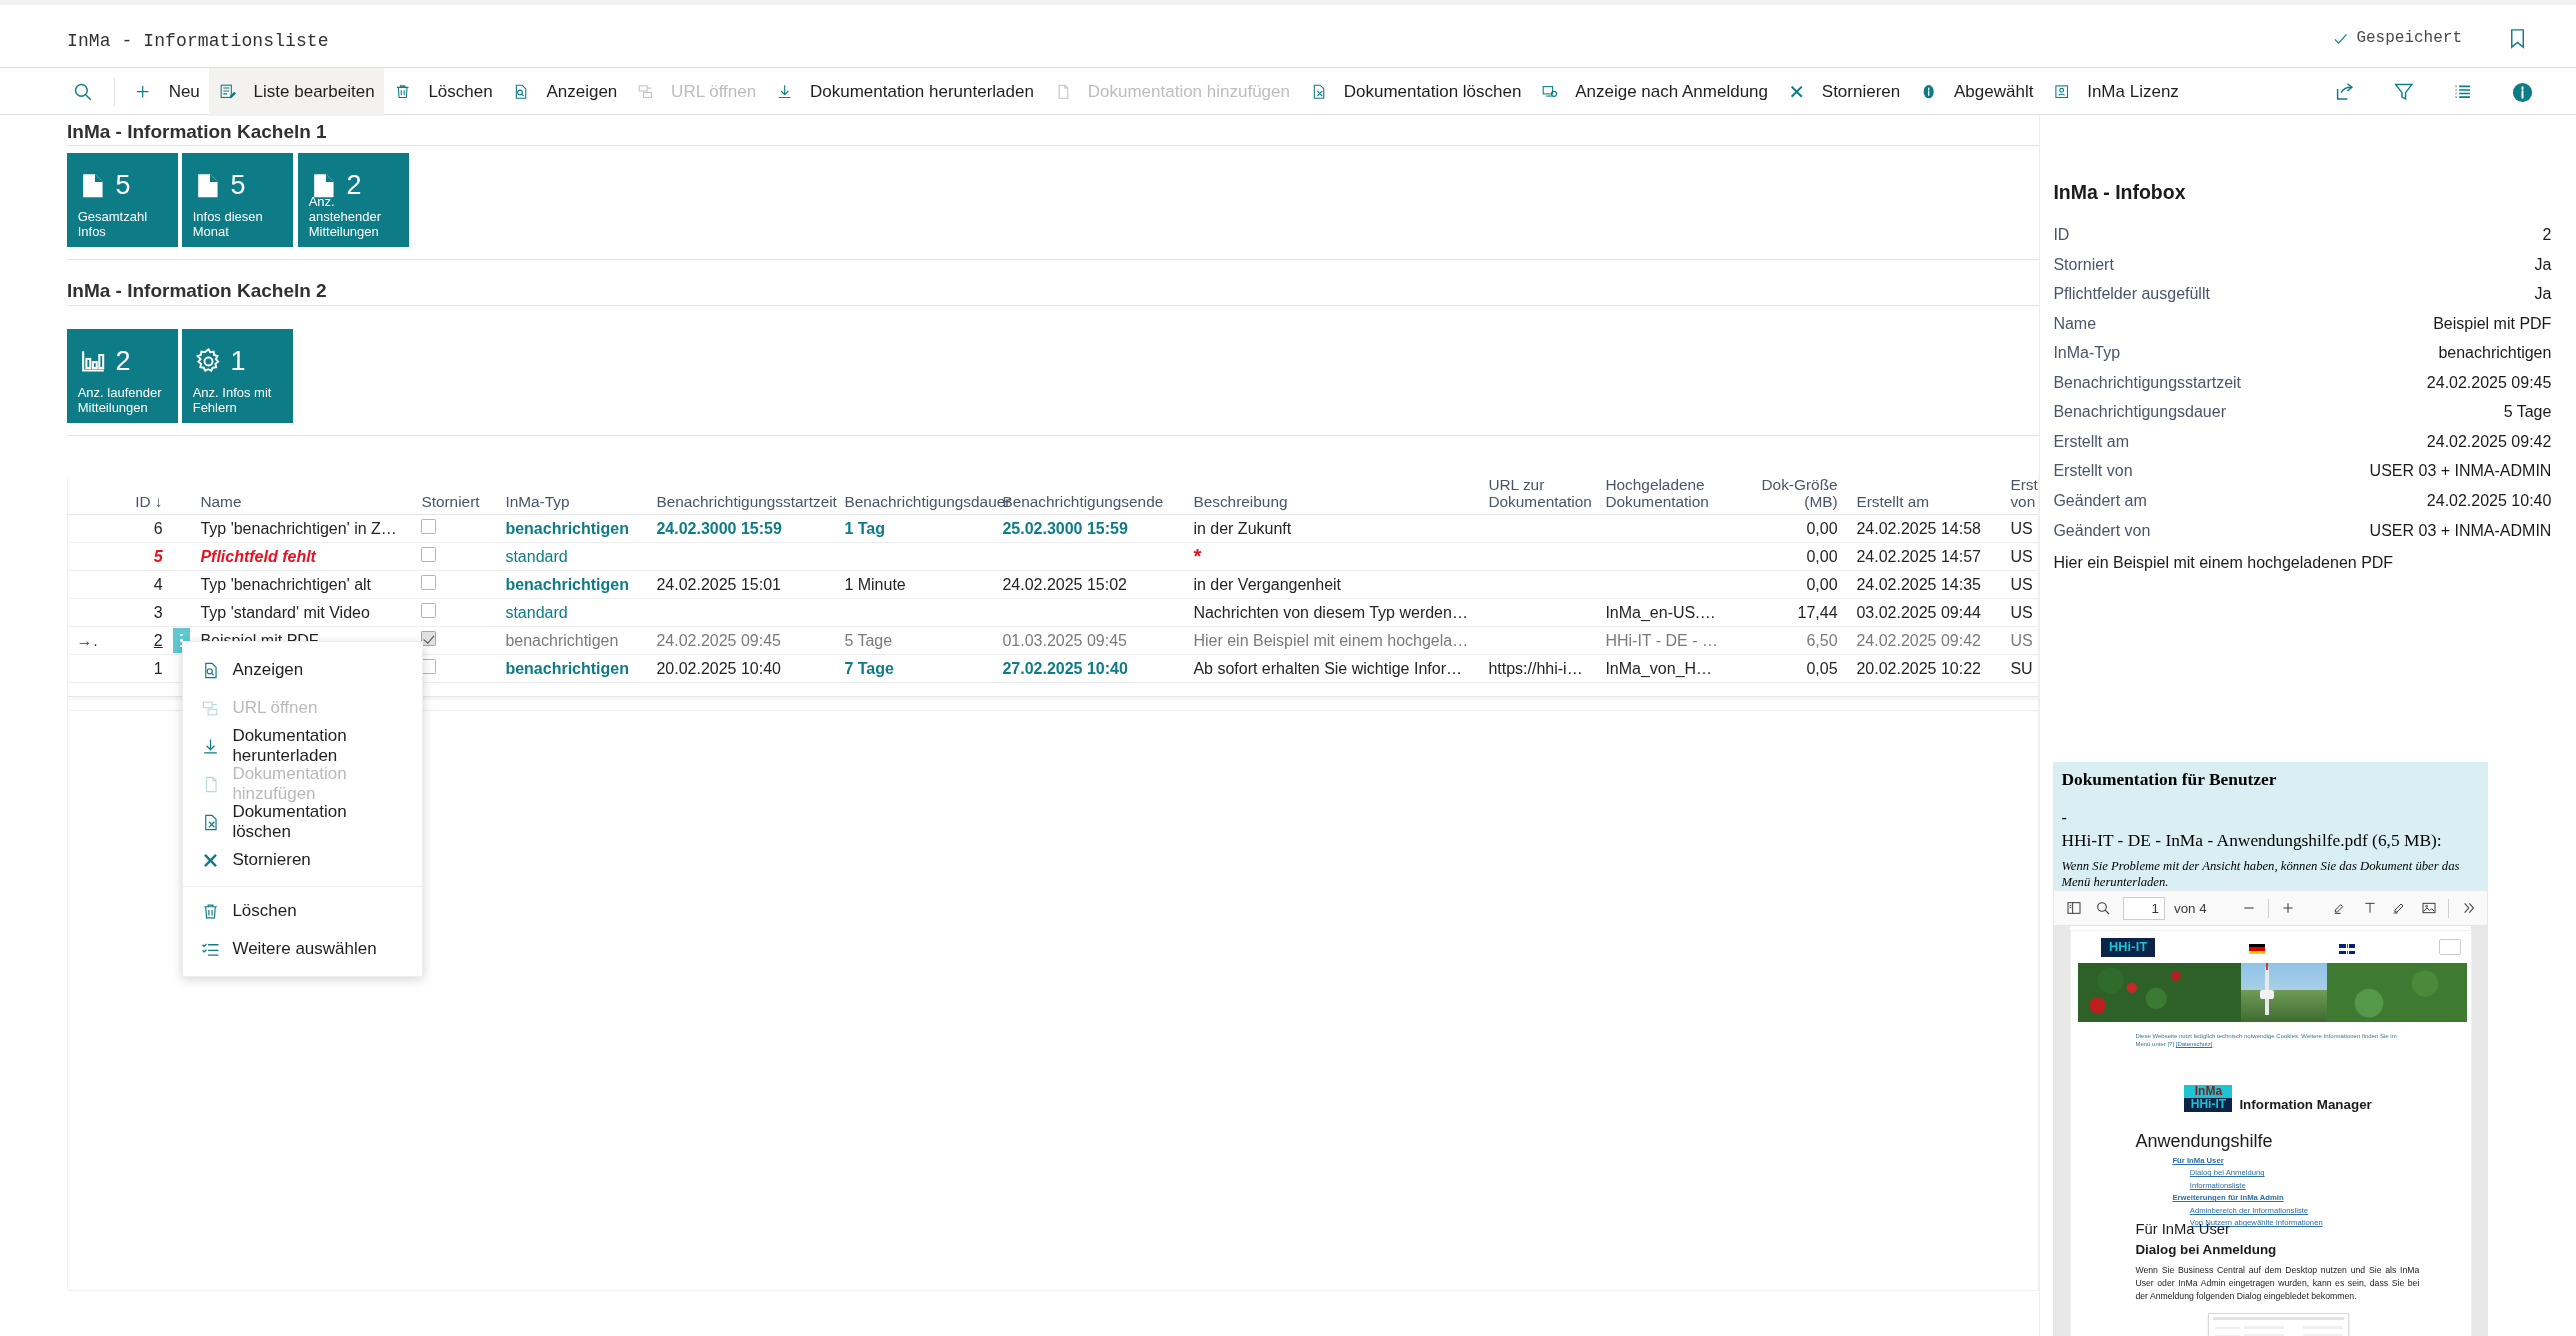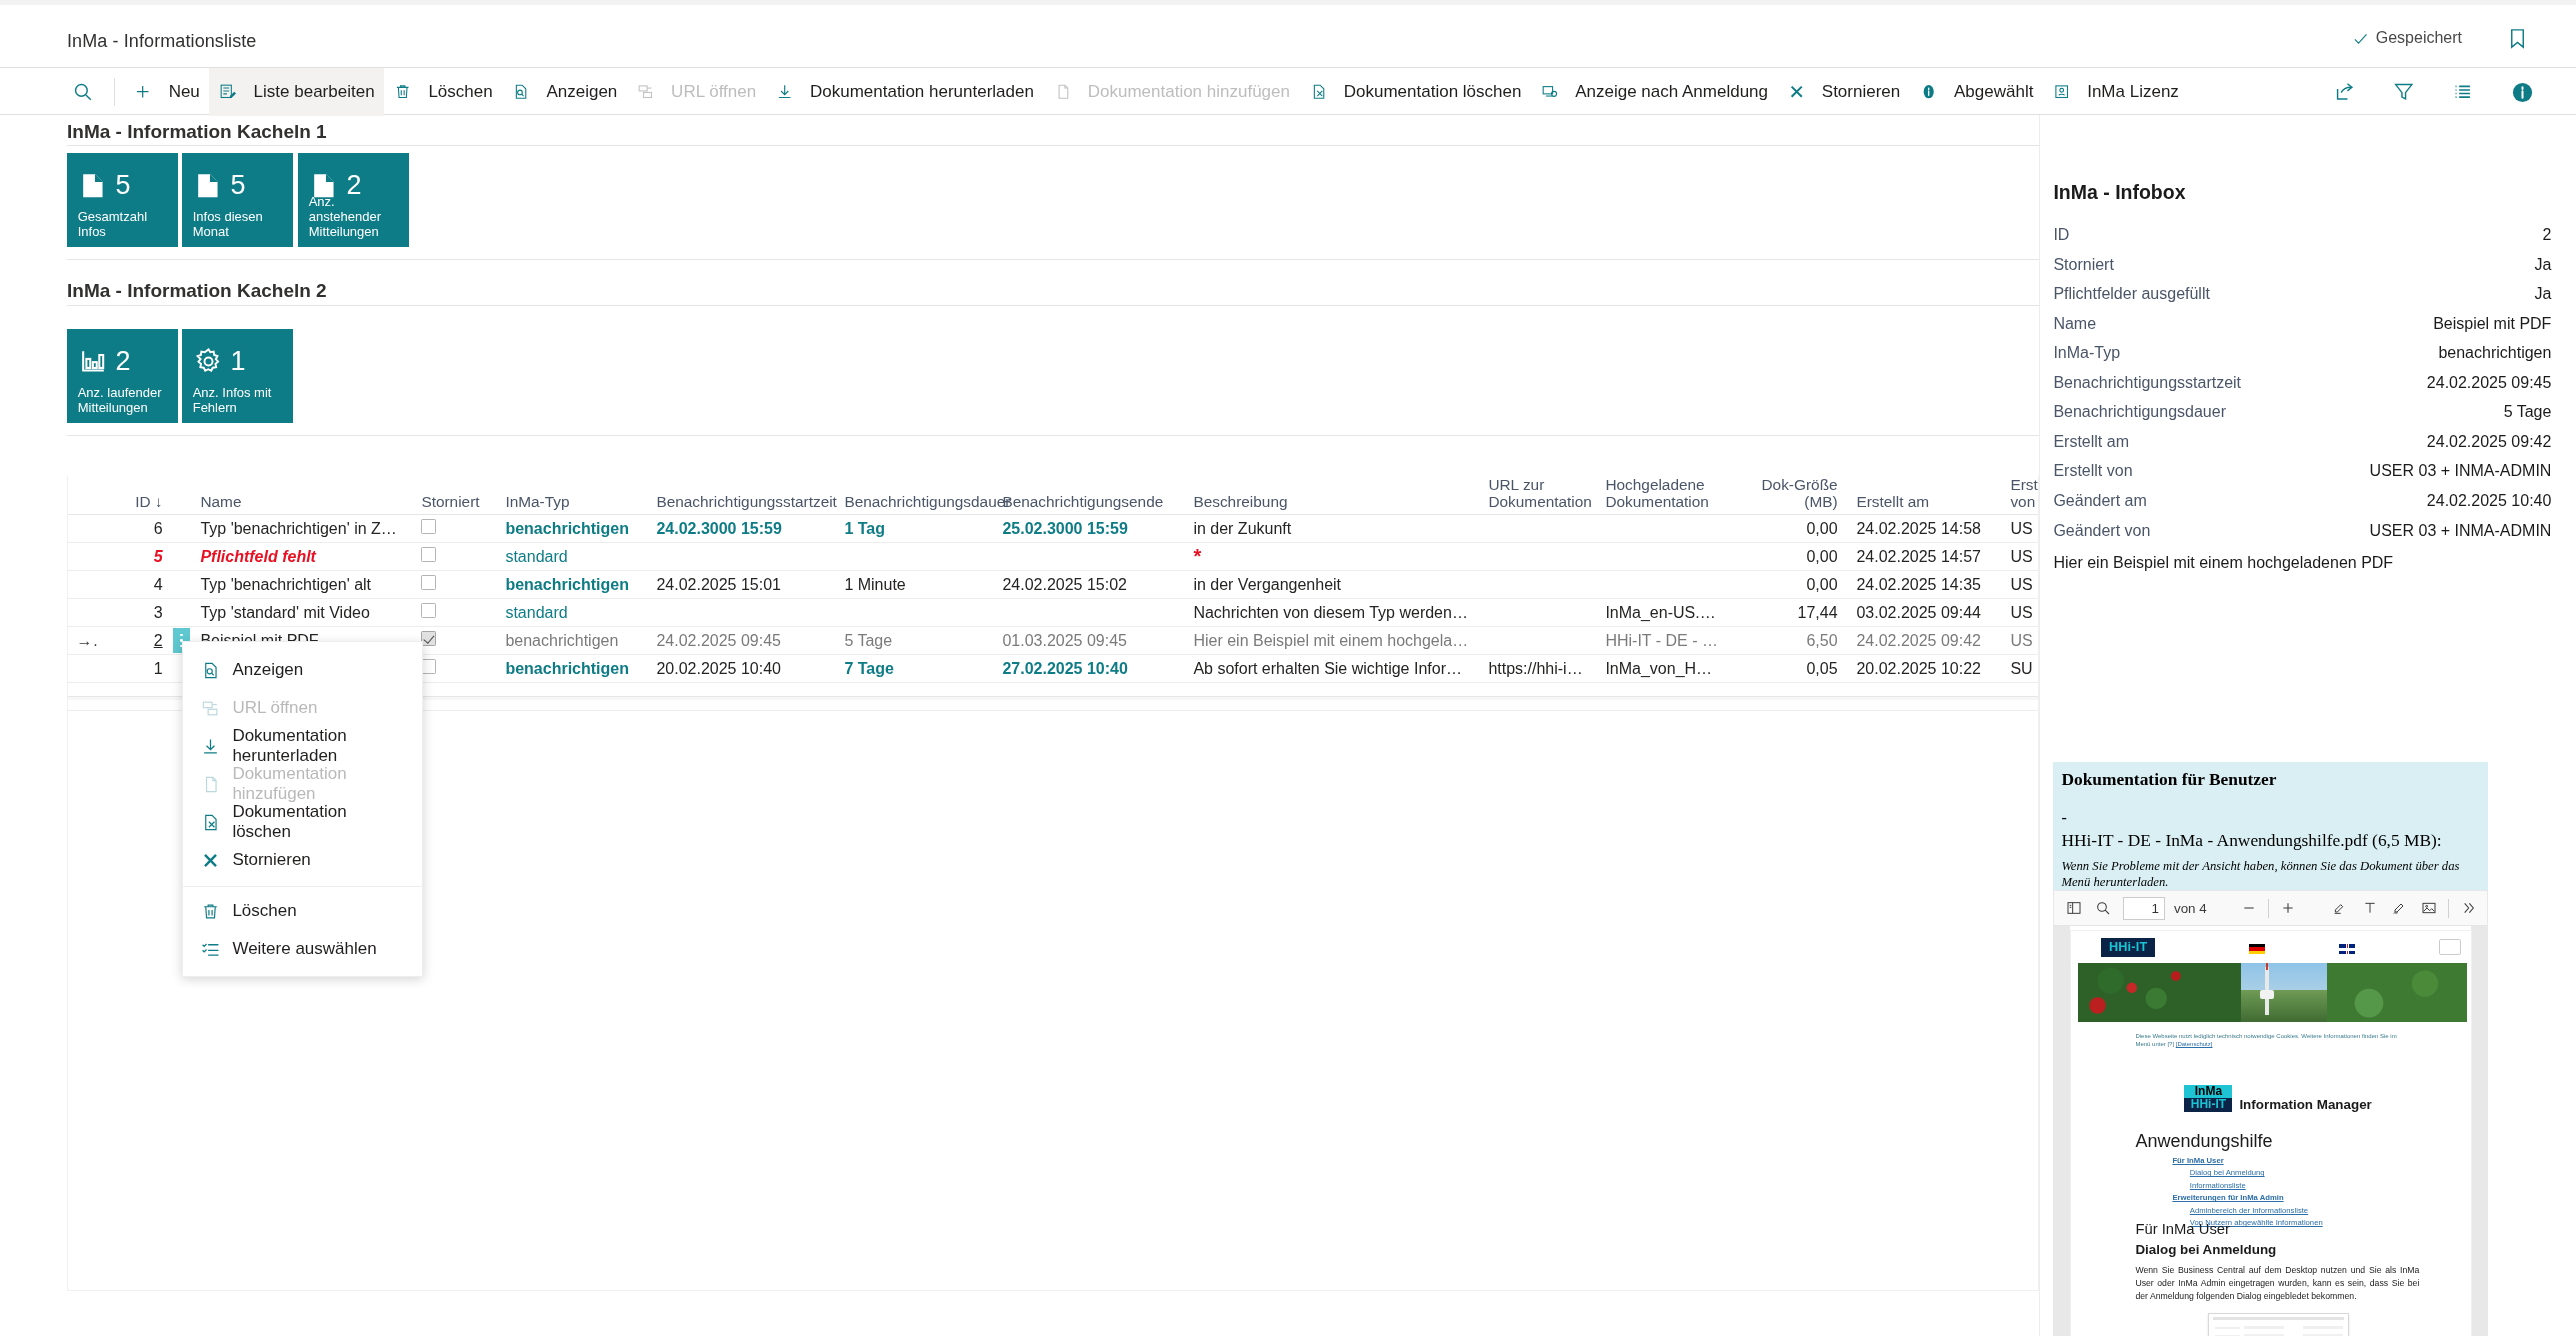--- a/index.html
+++ b/index.html
@@ -11,21 +11,21 @@
     font-family: "Liberation Sans", sans-serif;
     color: #252423;
     overflow: hidden;
   }
   #app { position: relative; width: 2576px; height: 1337px; background:#fff; }
 
   
   .topstrip { position:absolute; left:0; top:0; width:2576px; height:5.4px; background:#f2f2f2; }
 
   
-  .header { position:absolute; left:0; top:5.4px; width:2576px; height:62px; background:#fff; }
+  .header { position:absolute; left:0; top:5.4px; width:2576px; height:62px; background:#fff;font-family:Liberation Mono, monospace; }
   .breadcrumb { position:absolute; left:67px; top:25.5px; font-size:18px; color:#323130; letter-spacing:0.1px;}
   .saved-wrap { position:absolute; right:114px; top:24px; display:flex; align-items:center; gap:6.7px; }
   .saved-check { width:17.4px; height:17.4px; display:inline-block; }
   .saved-text { font-size:16px; color:#494949; }
   .bookmark-btn { position:absolute; right:47px; top:21.5px; width:23px; height:23px; }
 
   
   .cmdbar { position:absolute; left:0; top:67px; width:2576px; height:48px;
             border-top:0.7px solid #e1dfdd; border-bottom:0.7px solid #e1dfdd; background:#fff; }
   .cmd-left { position:absolute; left:63px; top:0; height:48px; display:flex; align-items:center; }
@@ -161,21 +161,21 @@
                  radial-gradient(circle at 33% 42%,#c62727 0 4%,transparent 5%),
                  radial-gradient(circle at 60% 22%,#b81d1d 0 4%,transparent 5%),
                  #2d6128;}
   .hero .leafR{position:absolute;right:0;top:0;width:36%;height:100%;
       background:radial-gradient(circle at 70% 35%,#4b8a39 0 12%,transparent 13%),
                  radial-gradient(circle at 30% 68%,#56984a 0 13%,transparent 14%),
                  #3f7a33;}
   .cookie { position:absolute; left:64px; top:101px; width:274px; font-size:6px; color:#3a7b8c; line-height:1.35; }
   .cookie u { color:#2c6ea8; }
   .inma-badge { position:absolute; left:113px; top:154px; width:48px; }
-  .inma-badge .a{background:#1fc4d4;color:#000000;font-weight:700;font-size:12px;text-align:center;line-height:1.12;}
+  .inma-badge .a{background:#1fc4d4;color:#7f1d1d;font-weight:700;font-size:12px;text-align:center;line-height:1.12;}
   .inma-badge .b{background:#0b2346;color:#19c3d4;font-weight:700;font-size:12px;text-align:center;line-height:1.12;}
   .im-title { position:absolute; left:168px; top:166px; font-size:13.4px; font-weight:700; color:#1b1b1b;
               font-family:"Liberation Sans", sans-serif; }
   .aw-title { position:absolute; left:64px; top:200px; font-size:18px; font-weight:400; color:#1b1b1b; }
   .toc { position:absolute; left:101px; top:224px; font-size:7.7px; line-height:1.62; color:#2c6ea8; }
   .toc .l1 { font-weight:700; text-decoration:underline; }
   .toc .l2 { padding-left:17.4px; text-decoration:underline; }
   .h-user { position:absolute; left:64px; top:290px; font-size:14.8px; font-weight:400; color:#1b1b1b; }
   .h-dlg  { position:absolute; left:64px; top:311px; font-size:13.4px; font-weight:700; color:#1b1b1b; }
   .para   { position:absolute; left:64px; top:333px; width:284px; font-size:8.7px; line-height:1.48;

